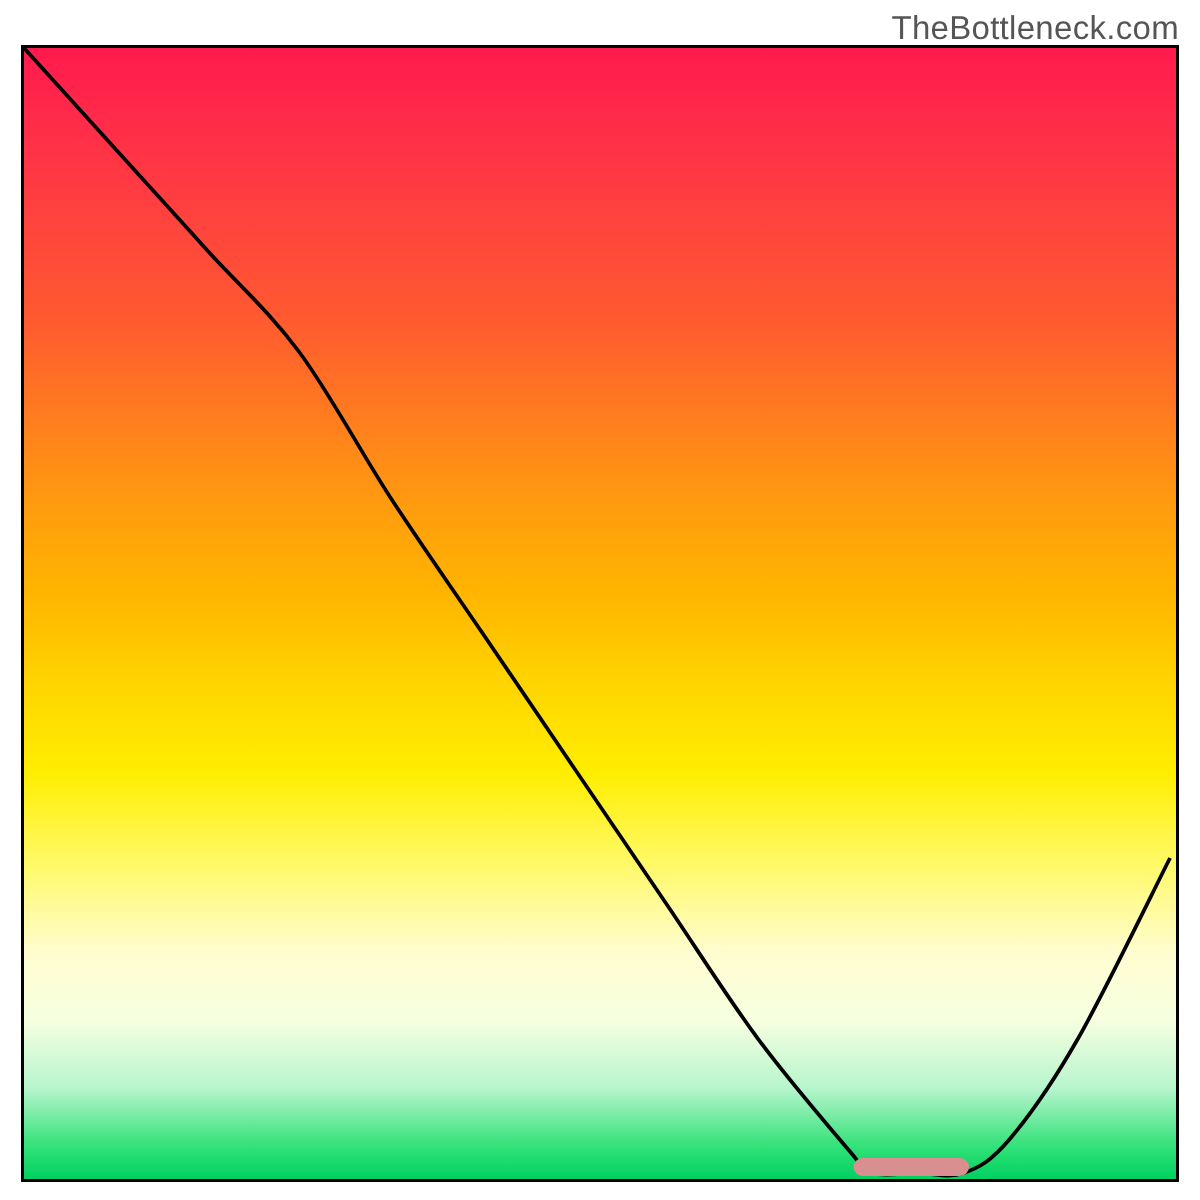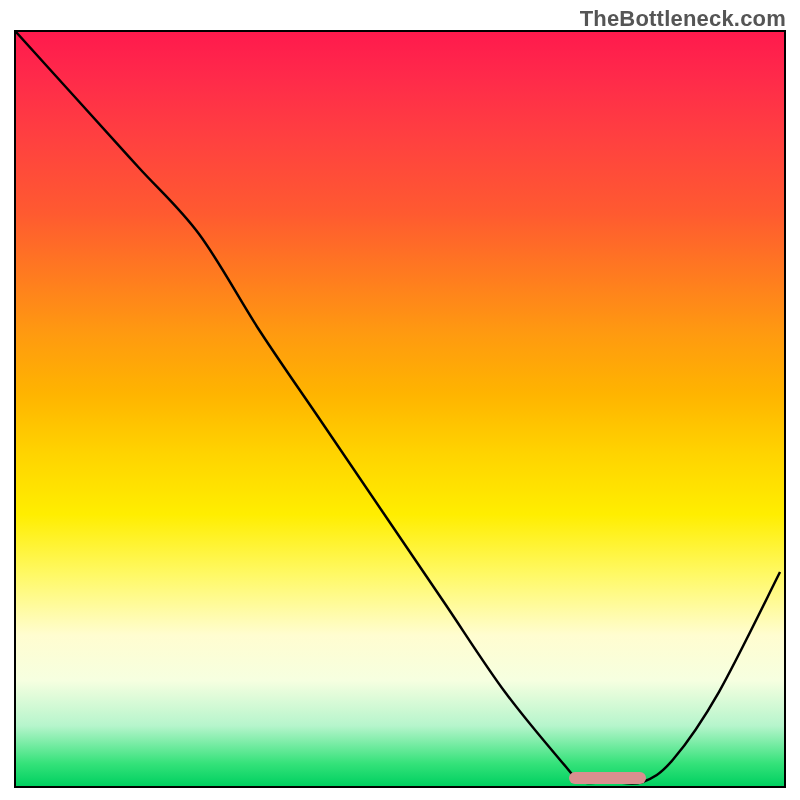--- a/index.html
+++ b/index.html
@@ -41,21 +41,21 @@
       #35e27a 97%,
       #00d060 100%
     );
   }
   .watermark {
     position: absolute;
     top: 6px;
     right: 14px;
     color: #555;
     font-size: 22px;
-    font-weight: 700;
+    font-weight: 400;
     letter-spacing: 0.2px;
     user-select: none;
     margin-left: 23px;
   }
   svg.curve {
     position: absolute;
     inset: 0;
     width: 100%;
     height: 100%;
     pointer-events: none;

